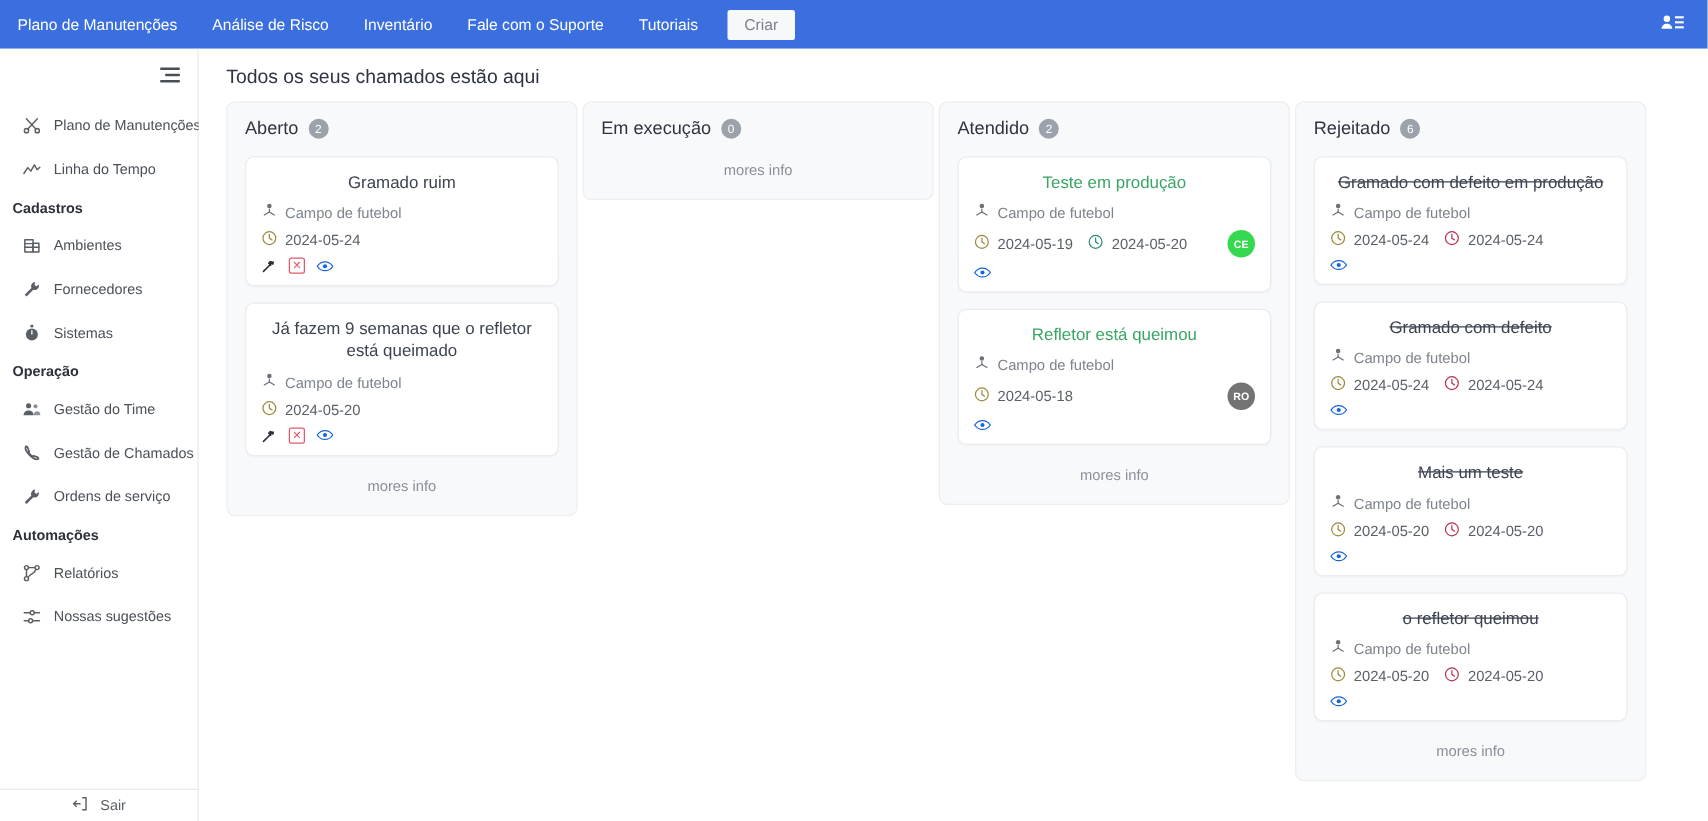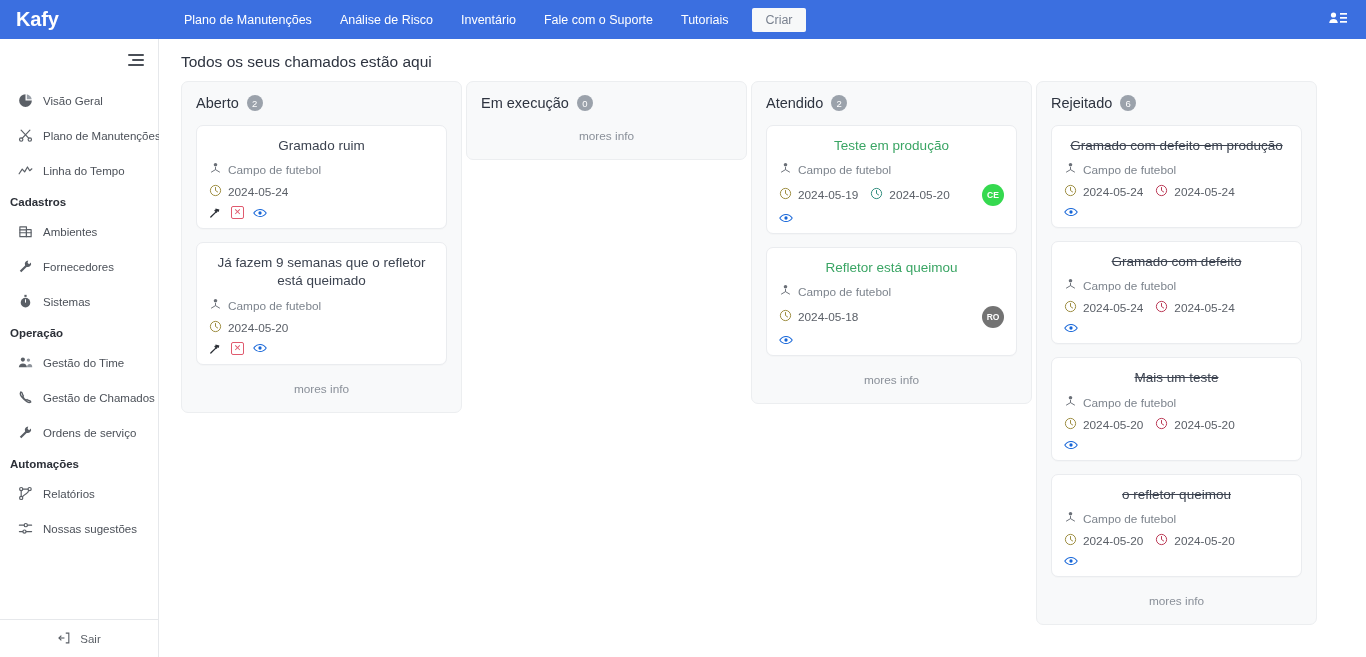--- a/index.html
+++ b/index.html
@@ -59,21 +59,21 @@
     display:flex; align-items:center; gap:10px;
     padding:10px 12px 10px 18px; cursor:pointer;
     color:#4b5058; font-size:11.5px; white-space:nowrap;
   }
   .sb-icon { width:15px; height:15px; flex:0 0 15px; display:block; color:#5a5f66; }
   .sb-group {
     padding:8px 12px 6px 10px; font-size:11.5px; font-weight:bold;
     color:#2c3038;
   }
   .sb-footer {
-    border-top:1px solid #e6e8eb; height:38px;
+    border-top:1px solid #e6e8eb; height:26px;
     display:flex; align-items:center; justify-content:center; gap:9px;
     cursor:pointer; color:#5a5f66; font-size:11.5px;
   }
 
   
   .main {
     position:absolute; top:39px; left:159px; width:1207px; height:618px;
     background:#ffffff; overflow:hidden;
   }
   .page-title {
@@ -137,21 +137,20 @@
 
   .mores {
     text-align:center; font-size:11.8px; color:#8a9099;
     padding:4px 0 6px 0; cursor:pointer;
   }
 </style>
 </head>
 <body>
 
 <div class="topnav">
-  <div class="brand">Kafy</div>
   <div class="navlinks">
       <div class="navlink">Plano de Manutenções</div>
       <div class="navlink">Análise de Risco</div>
       <div class="navlink">Inventário</div>
       <div class="navlink">Fale com o Suporte</div>
       <div class="navlink">Tutoriais</div>
       <button class="navbtn">Criar</button>
     </div>
   <div class="nav-right">
     <span>
@@ -169,27 +168,20 @@
 <div class="sidebar">
   <div class="hamburger-wrap">
     <span class="hamburger">
       <i></i>
         <i></i>
         <i></i>
     </span>
   </div>
   <div class="sb-scroll" id="sb-scroll">
       <div class="sb-item">
-        <span class="sb-icon"><svg viewBox="0 0 16 16" width="15" height="15">
-            <path d="M8 1.2a6.8 6.8 0 106.8 6.8H8z" fill="#5a5f66"></path>
-            <path d="M9.4 1.4A6.8 6.8 0 0114.6 6.6H9.4z" fill="#9aa0a8"></path>
-          </svg></span>
-        <span>Visão Geral</span>
-      </div>
-      <div class="sb-item">
         <span class="sb-icon"><svg viewBox="0 0 16 16" width="15" height="15" stroke="#5a5f66" stroke-width="1.25" fill="none" stroke-linecap="round" stroke-linejoin="round">
             <circle cx="3.4" cy="12.3" r="1.8"></circle>
             <circle cx="12.6" cy="12.3" r="1.8"></circle>
             <path d="M11.6 11L3.3 2.2M4.4 11l8.3-8.8"></path>
           </svg></span>
         <span>Plano de Manutenções</span>
       </div>
       <div class="sb-item">
         <span class="sb-icon"><svg viewBox="0 0 16 16" width="15" height="15" stroke="#5a5f66" stroke-width="1.25" fill="none" stroke-linecap="round" stroke-linejoin="round">
             <path d="M1.2 11.5l3.3-5 2.6 3 3-5.3 2.4 4 2.3-2"></path>

